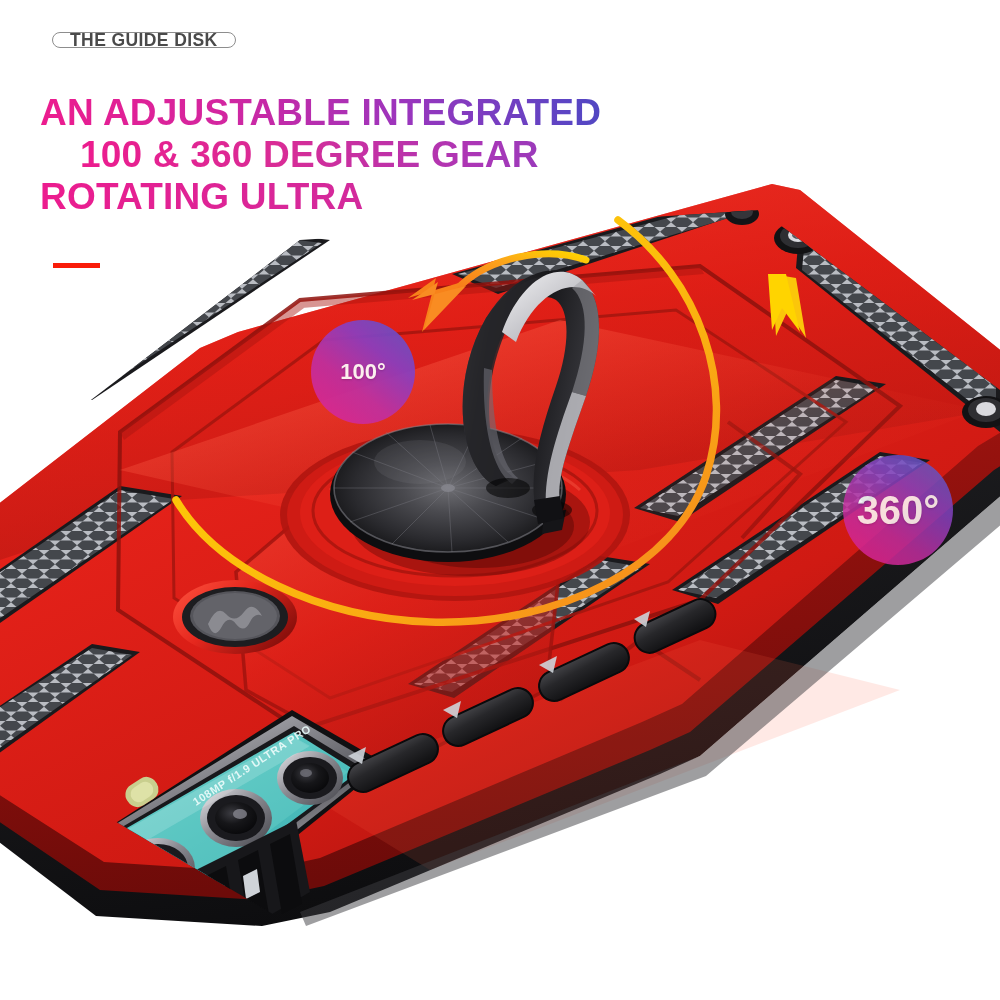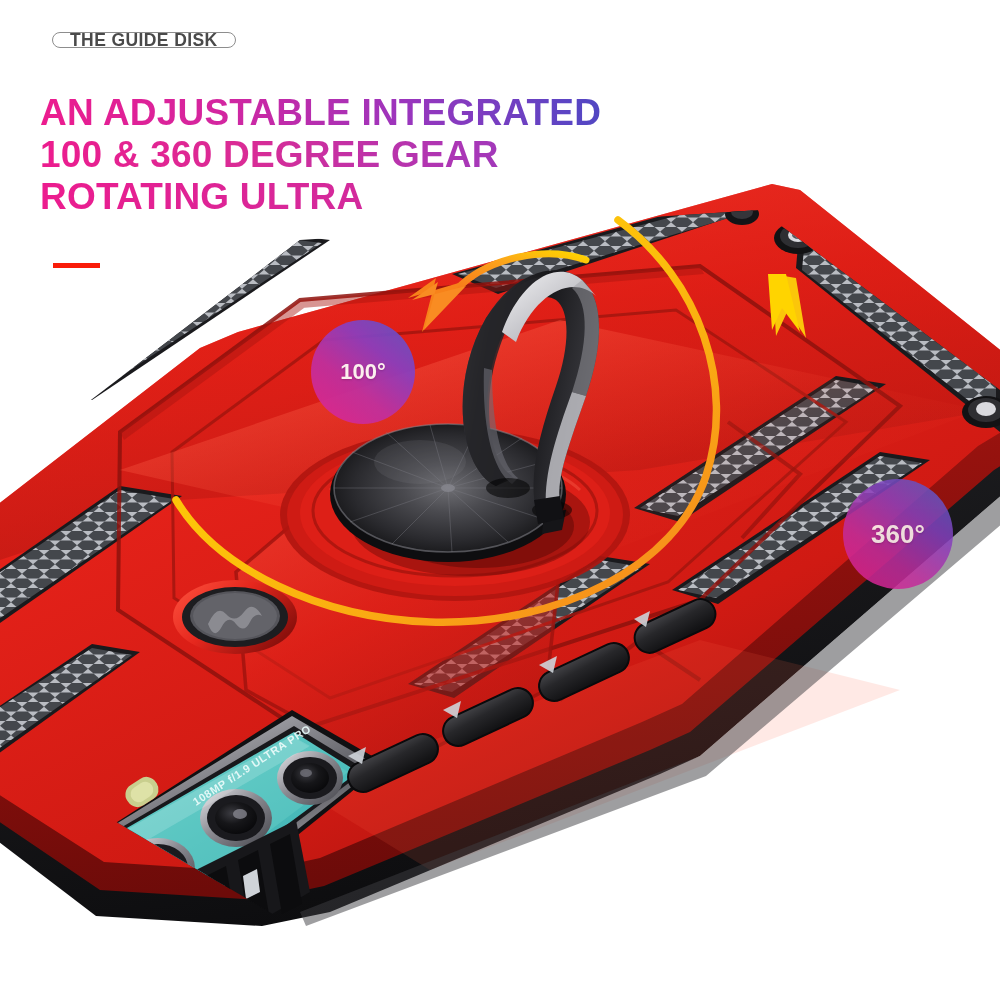--- a/index.html
+++ b/index.html
@@ -49,21 +49,21 @@
     line-height: 42px;
     font-weight: 700;
     letter-spacing: .2px;
     white-space: nowrap;
     -webkit-background-clip: text;
     background-clip: text;
     color: transparent;
     -webkit-text-fill-color: transparent;
   }
   .headline .hl-1 { background-image: linear-gradient(90deg,#ec1c8e 0%,#d326a0 26%,#9b35bd 52%,#5a45c4 76%,#2b4fb5 100%); }
-  .headline .hl-2 { background-image: linear-gradient(90deg,#ec1c8e 0%,#d92c96 30%,#a837b8 62%,#6246c2 100%); }
+  .headline .hl-2 { background-image: linear-gradient(90deg,#ec1c8e 0%,#d92c96 30%,#a837b8 62%,#6246c2 100%); margin-left: 40px; }
   .headline .hl-3 { background-image: linear-gradient(90deg,#ec1c8e 0%,#d32a9c 45%,#a938b6 100%); }
 
   .rule {
     position: absolute;
     left: 53px; top: 263px;
     width: 47px; height: 5px;
     background: #f91c09;
     z-index: 60;
   }
 
@@ -87,23 +87,23 @@
     text-shadow: 0 1px 2px rgba(60,0,60,.25);
   }
   #callout-100 {
     left: 311px; top: 320px;
     width: 104px; height: 104px;
     font-size: 22px;
     background: linear-gradient(218deg,#5d54c6 0%,#8a3fc0 32%,#c0309f 62%,#e0258f 100%);
     opacity: .93;
   }
   #callout-360 {
-    left: 843px; top: 479px;
+    left: 843px; top: 455px;
     width: 110px; height: 110px;
-    font-size: 26px;
+    font-size: 40px;
     background: linear-gradient(215deg,#4f5fc4 0%,#8540bd 34%,#c02d9d 66%,#e3208c 100%);
     opacity: .86;
   }
 </style>
 </head>
 <body>
 
 <div id="stage">
 
   <div class="photo">

